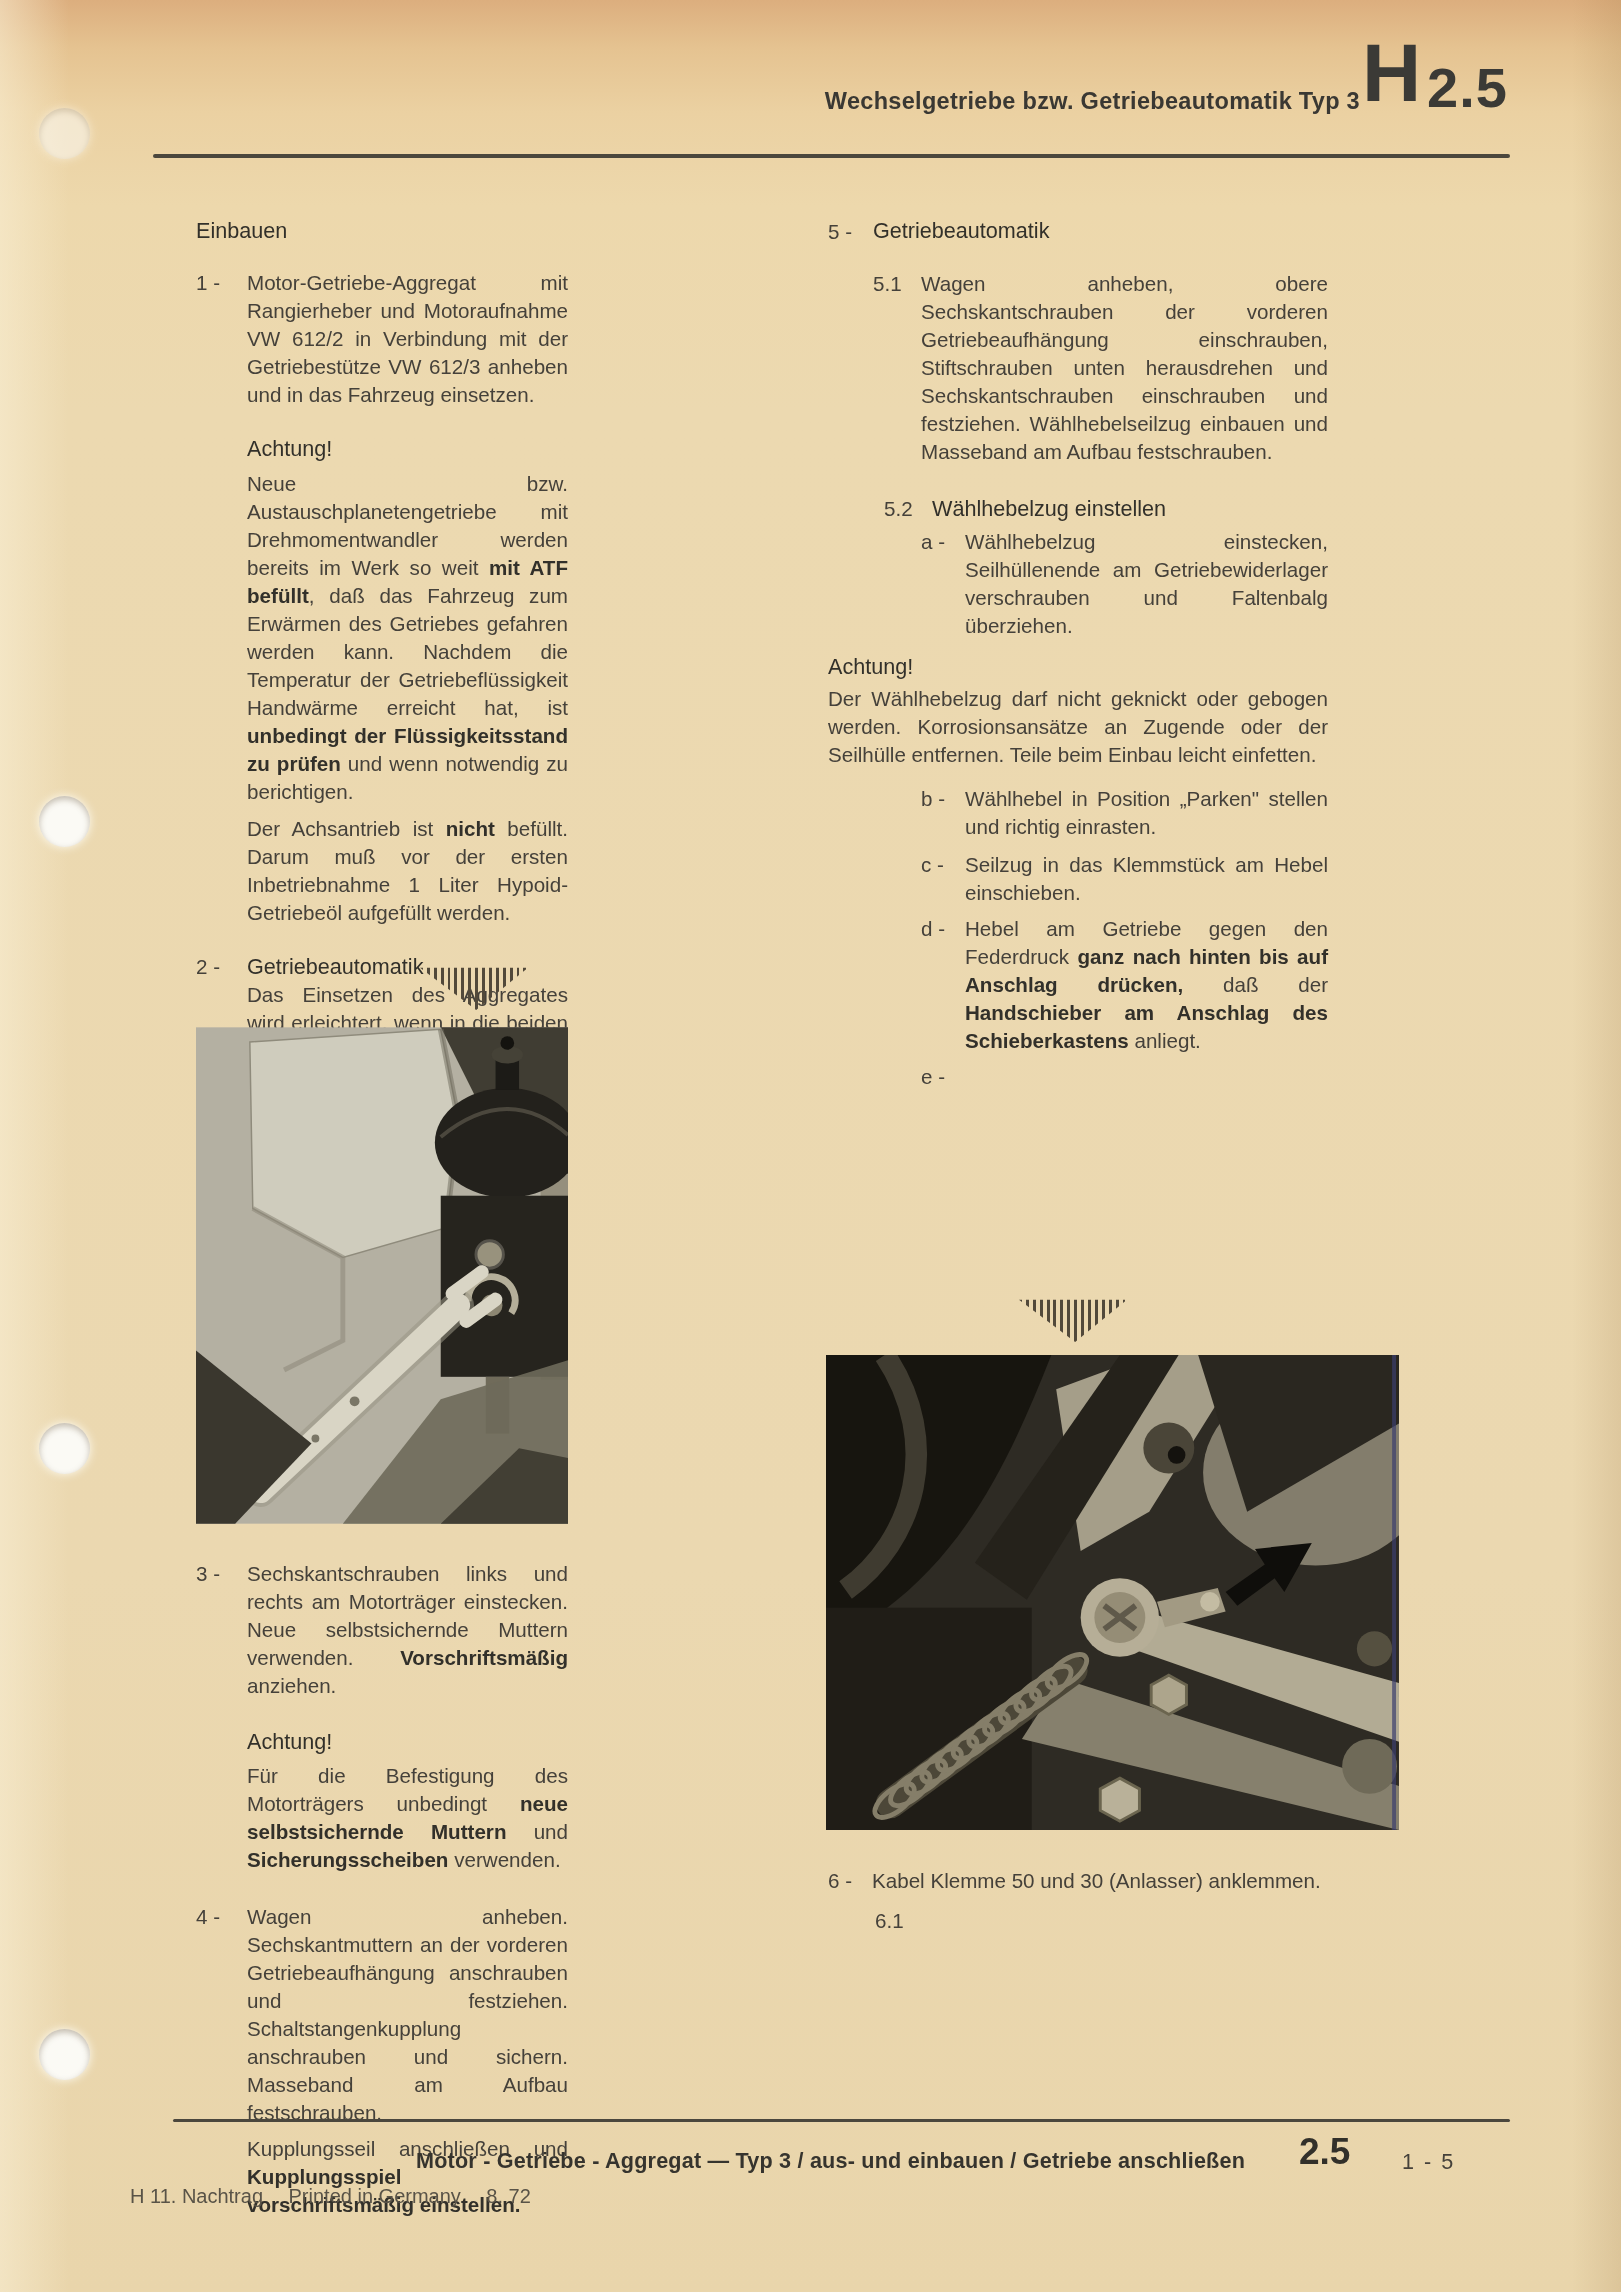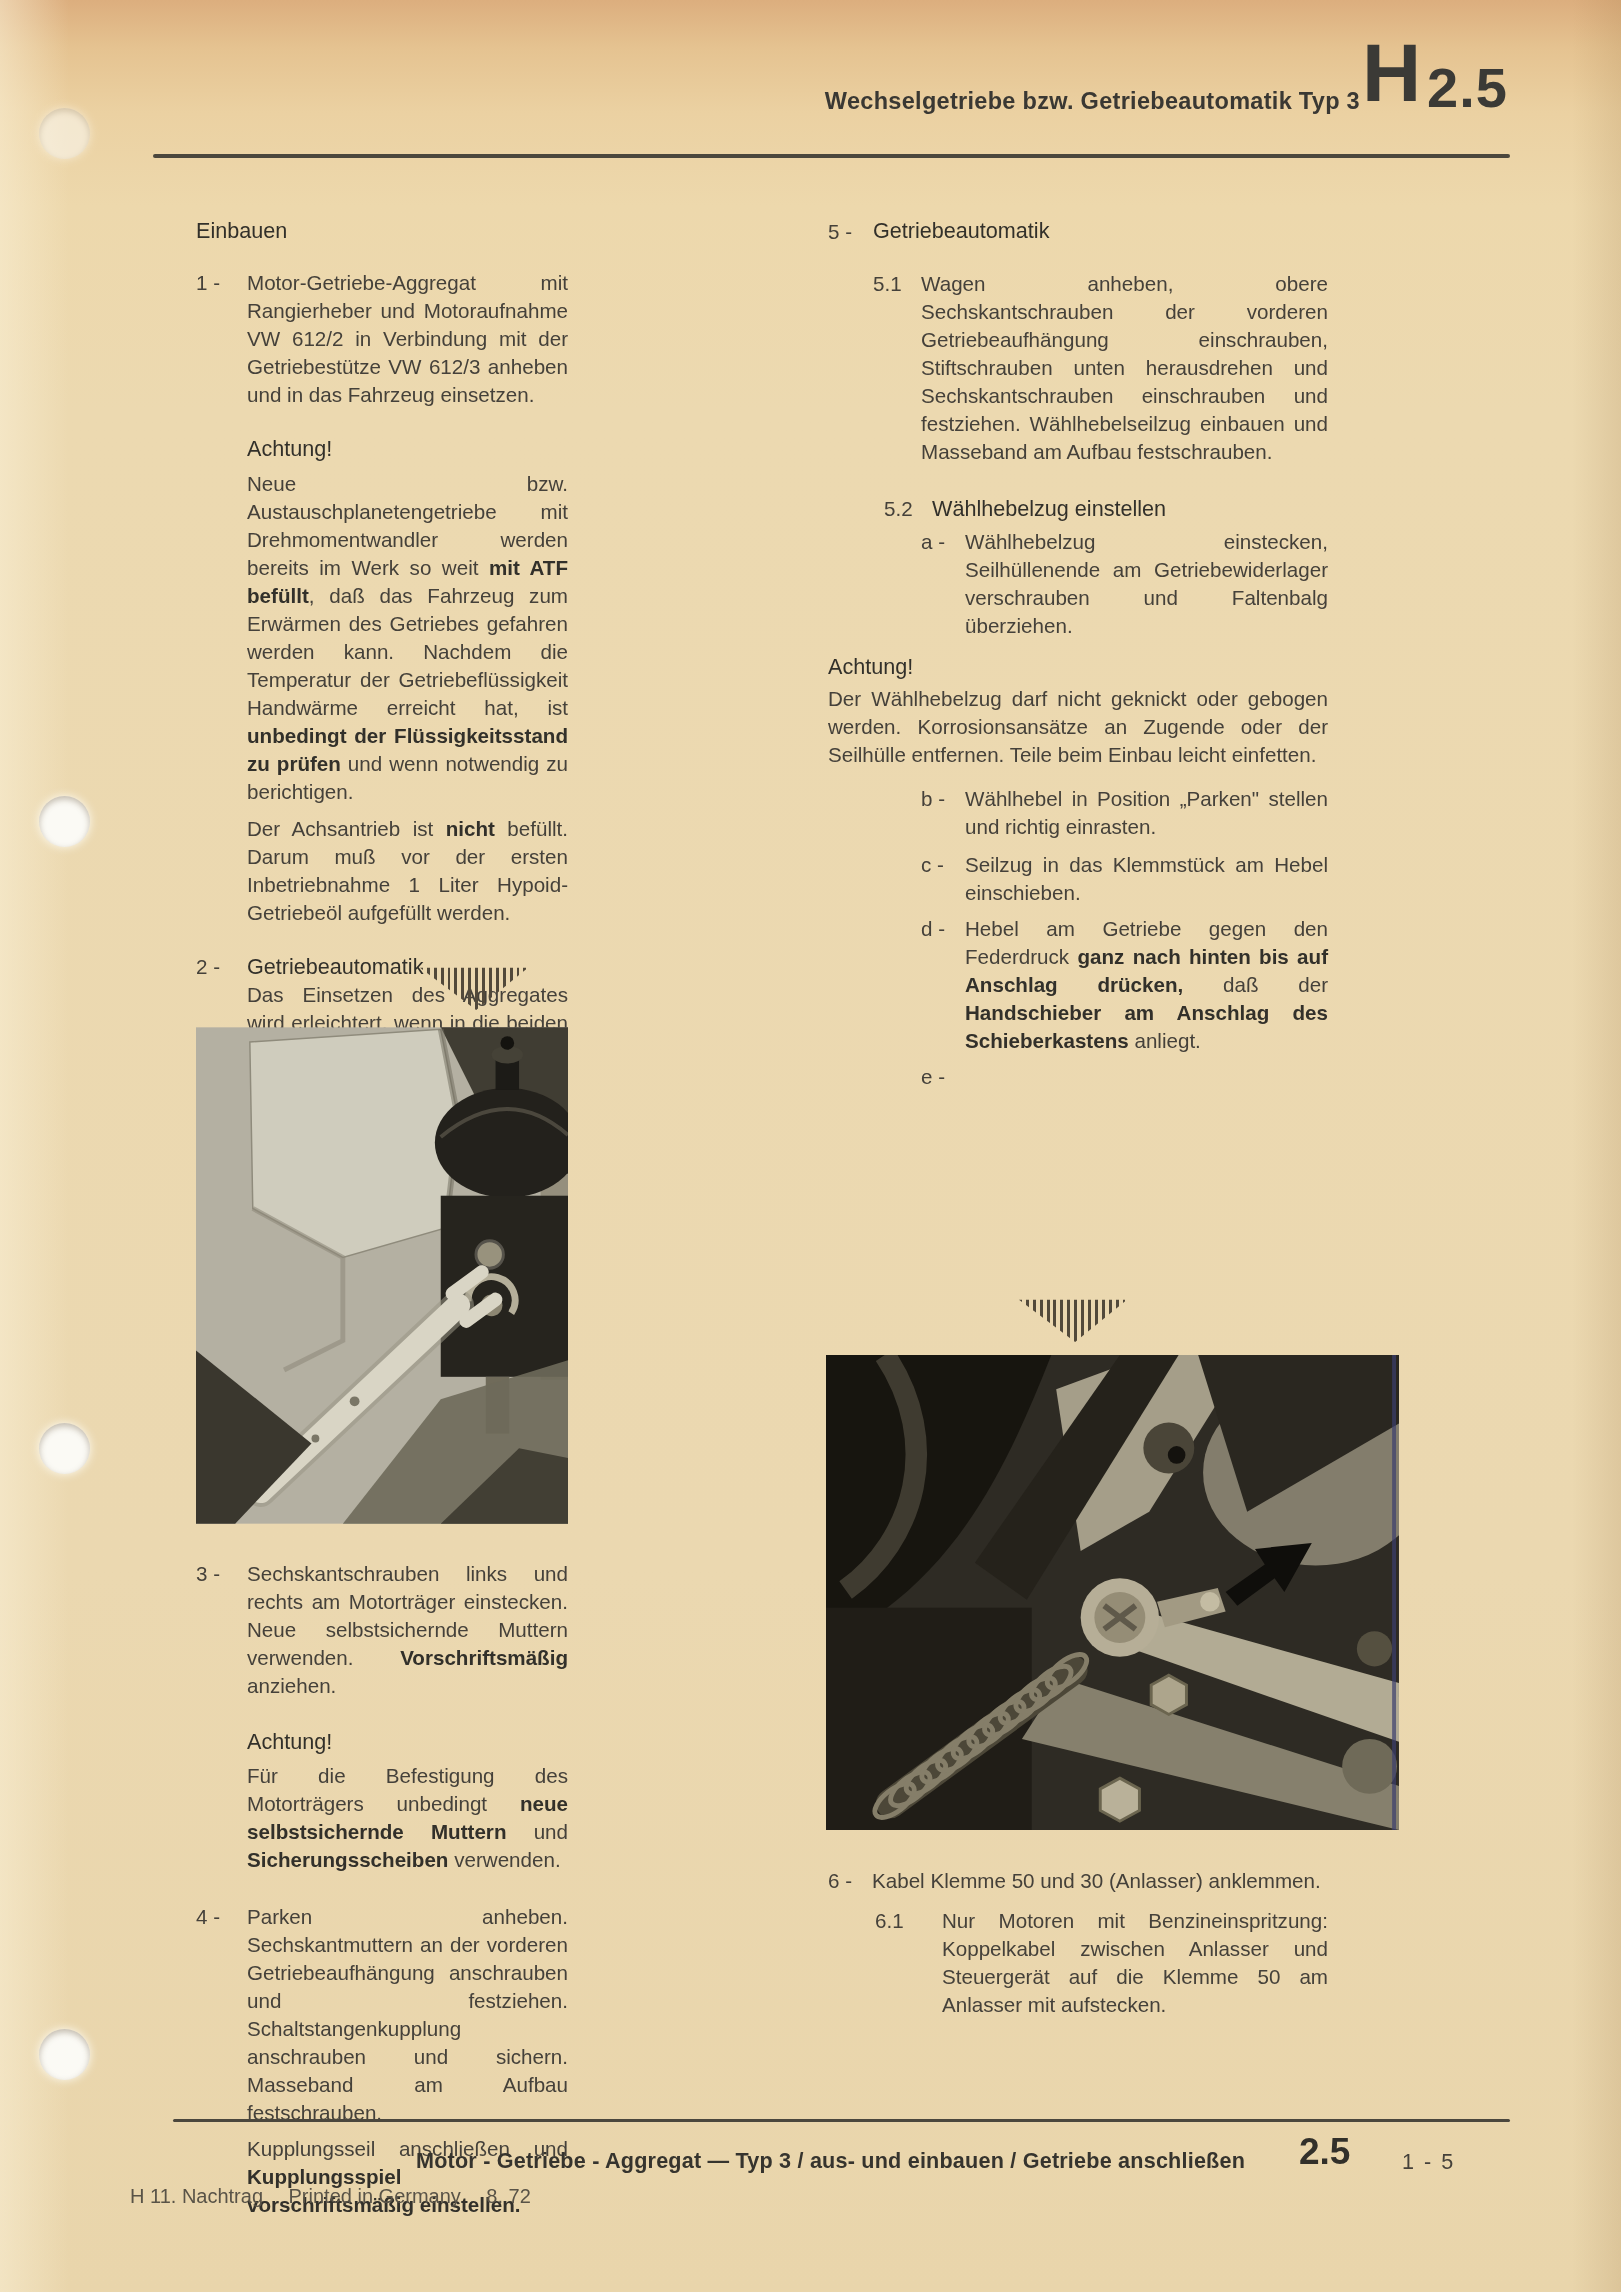--- a/index.html
+++ b/index.html
@@ -132,21 +132,21 @@
       <span class="pre">3 -</span>
       <p class="it">Sechskantschrauben links und rechts am Motorträger einstecken. Neue selbstsichernde Muttern verwenden. <b>Vorschriftsmäßig</b> anziehen.</p>
     </div>
     <div class="ml" style="margin-bottom:29px">
       <div class="h-bold" style="margin-bottom:7.8px">Achtung!</div>
       <p>Für die Befestigung des Motorträgers unbedingt <b>neue selbstsichernde Muttern</b> und <b>Sicherungsscheiben</b> verwenden.</p>
     </div>
     <div class="row">
       <span class="pre">4 -</span>
       <div class="it">
-        <p style="margin-bottom:7.8px">Parken anheben. Sechskantmuttern an der vorderen Getriebeaufhängung anschrauben und festziehen. Schaltstangenkupplung anschrauben und sichern. Masseband am Aufbau festschrauben.</p>
+        <p style="margin-bottom:7.8px">Wagen anheben. Sechskantmuttern an der vorderen Getriebeaufhängung anschrauben und festziehen. Schaltstangenkupplung anschrauben und sichern. Masseband am Aufbau festschrauben.</p>
         <p>Kupplungsseil anschließen und <b>Kupplungsspiel vorschriftsmäßig einstellen.</b></p>
       </div>
     </div>
   </div>
 
   <div class="col col-right-top">
     <div class="row" style="margin-bottom:23.5px">
       <span style="flex:0 0 45px">5 -</span>
       <div class="h-bold it">Getriebeautomatik</div>
     </div>
@@ -235,21 +235,20 @@
     <rect x="578" y="0" width="4" height="485" fill="#3c3f6e" opacity=".7"></rect>
   </svg>
 
   <div class="col col-right-bot">
     <div class="row" style="margin-bottom:11.8px">
       <span style="flex:0 0 44px">6 -</span>
       <p class="it">Kabel Klemme 50 und 30 (Anlasser) anklemmen.</p>
     </div>
     <div class="row" style="margin-left:47px">
       <span style="flex:0 0 67px">6.1</span>
-      <p class="it">Nur Motoren mit Benzineinspritzung: Koppelkabel zwischen Anlasser und Steuergerät auf die Klemme 50 am Anlasser mit aufstecken.</p>
     </div>
   </div>
 
   <div class="rule rule-bottom"></div>
   <div class="footer-line">Motor - Getriebe - Aggregat — Typ 3 / aus- und einbauen / Getriebe anschließen</div>
   <div class="footer-num">2.5</div>
   <div class="footer-pages">1 - 5</div>
   <div class="imprint">
     <span>H 11. Nachtrag</span>
     <span>Printed in Germany</span>

